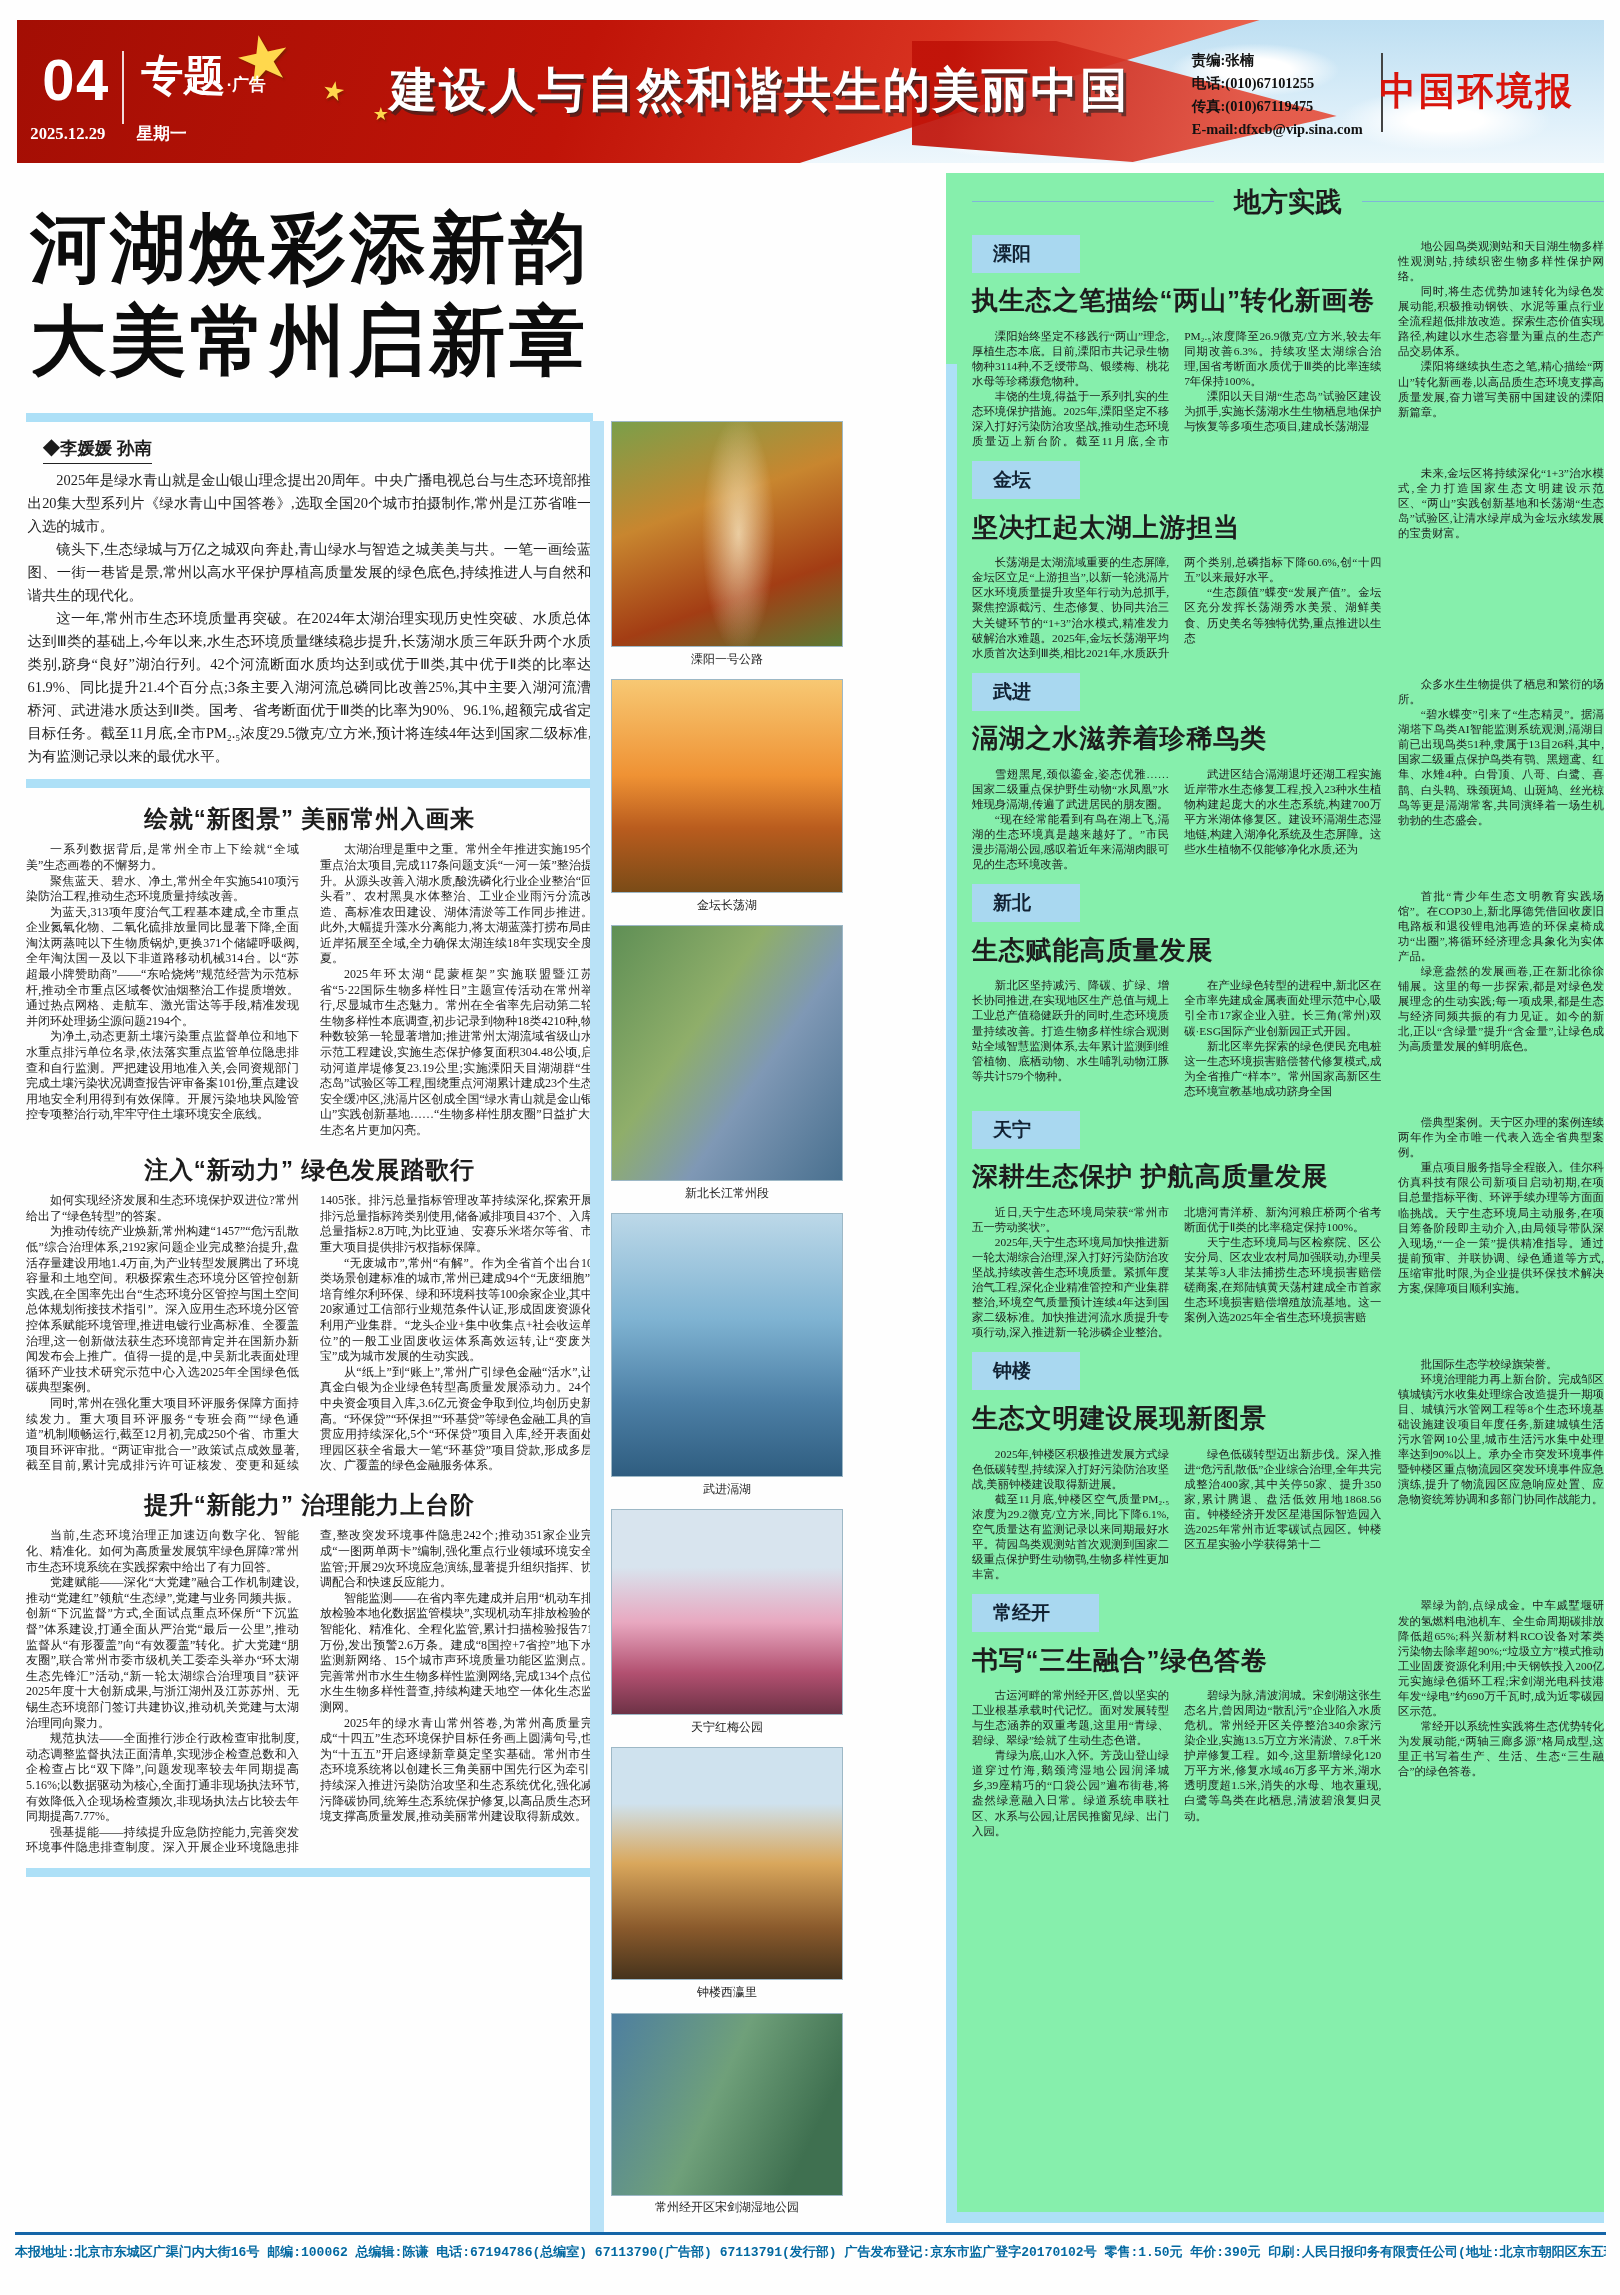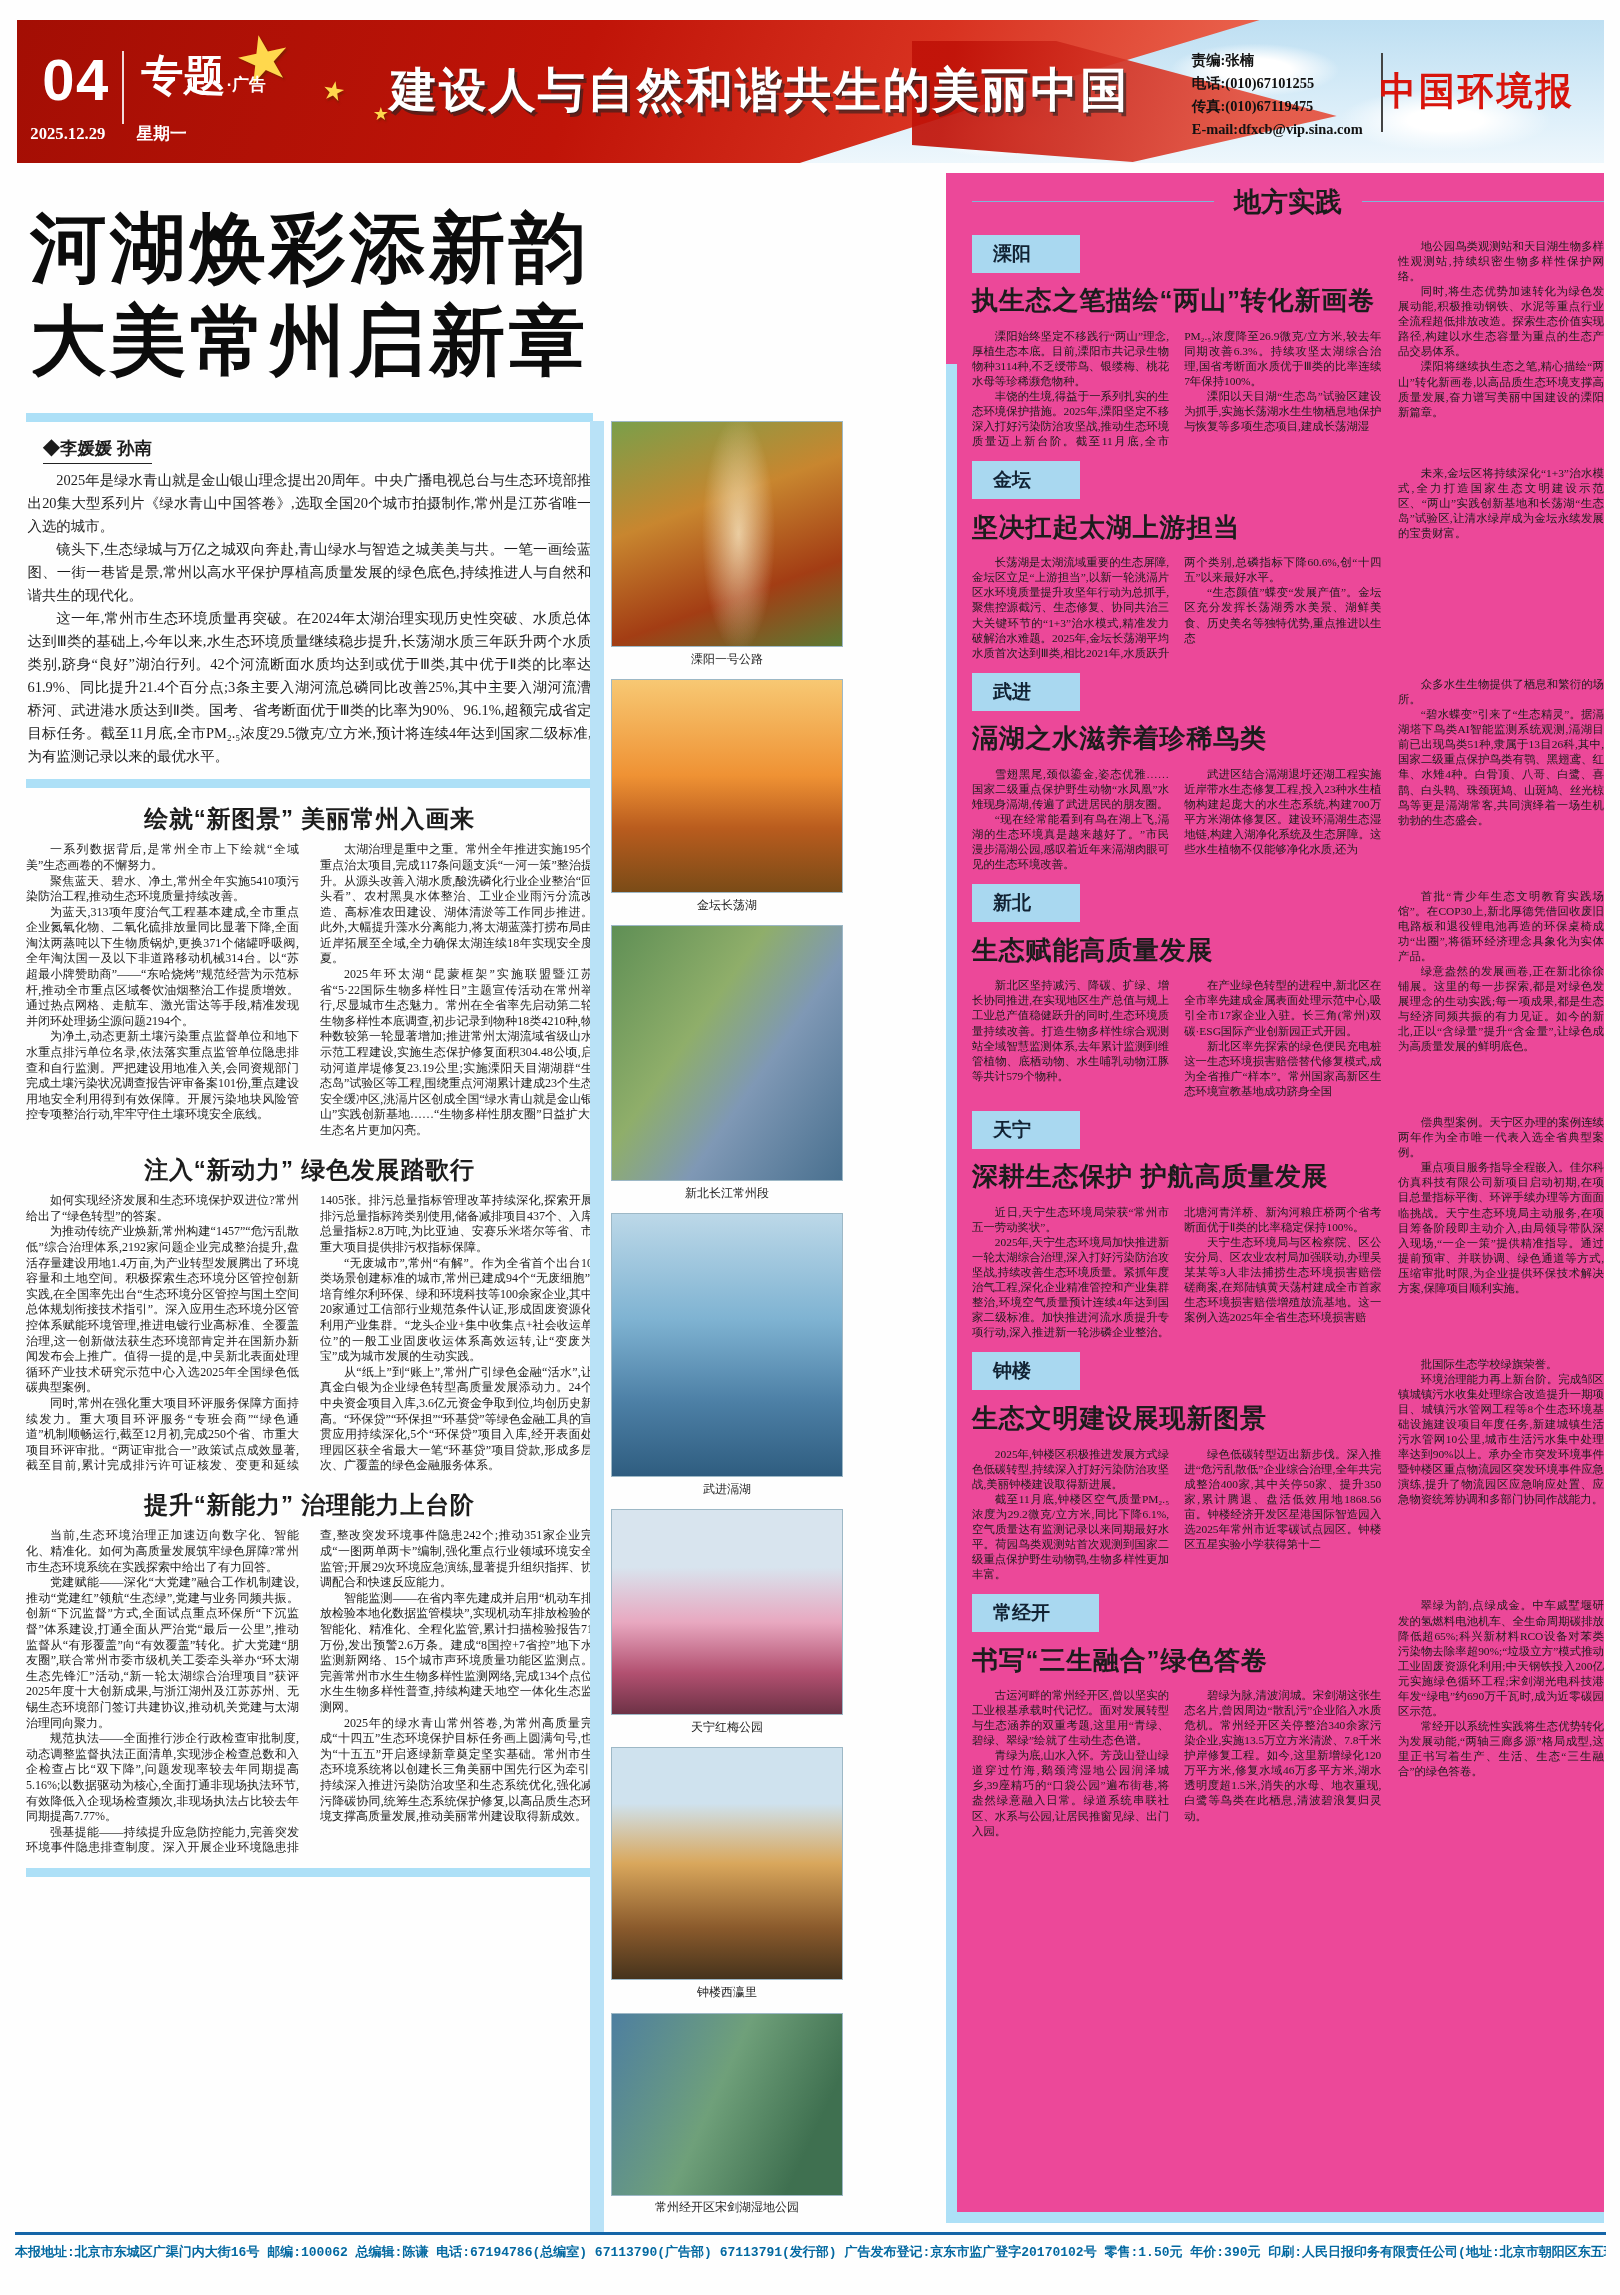--- a/index.html
+++ b/index.html
@@ -64,21 +64,21 @@
        radial-gradient(ellipse 61px 197px at 55% 50%,#d9d4c8 0%,rgba(0,0,0,0) 60%);background-blend-mode:overlay;}
   .ph2{height:214px;background:linear-gradient(180deg,#f7c873 0%,#ef9234 45%,#b95c1e 70%,#7a4b17 100%);}
   .ph3{height:264px;background:linear-gradient(180deg,#bcd8e8 0%,#7fb3d2 40%,#4c7fa5 72%,#2f5d80 100%);}
   .ph4{height:256px;background:linear-gradient(125deg,#5f8f55 0%,#8fae6a 38%,#7f98b5 62%,#49708f 100%);}
   .ph5{height:206px;background:linear-gradient(180deg,#d8e4ee 0%,#d8e4ee 28%,#e8a8c0 55%,#b25070 80%,#6d3246 100%);}
   .ph6{height:233px;background:linear-gradient(180deg,#cfe2ee 0%,#cfe2ee 24%,#d9a75c 50%,#8a5a2c 78%,#46331c 100%);}
   .ph7{height:183px;background:linear-gradient(115deg,#4e7fa0 0%,#6fa07a 45%,#3f7050 82%);}
   figcaption{padding:3.8px 0 6.8px;text-align:center;font-size:12px;color:#222;}
   
   .local-practice{position:absolute;left:946px;top:173px;width:658px;height:2050px;
-                  background:#ec4899;box-sizing:border-box;padding:0 0 0 26px;}
+                  background:#86efac;box-sizing:border-box;padding:0 0 0 26px;}
   .local-practice .left-rail{position:absolute;left:0;top:191px;bottom:7.6px;width:11.4px;background:#ade0f7;}
   .local-practice .bottom-rail{position:absolute;left:0;right:0;bottom:0;height:10.6px;background:#ade0f7;}
   .lp-title-row{display:flex;align-items:center;margin:10.6px 0 15px;}
   .lp-title-row:before,.lp-title-row:after{content:"";flex:1;height:1.5px;background:#7fb6d8;}
   .lp-title{padding:0 20px;font-family:"Liberation Sans",sans-serif;font-size:27px;font-weight:900;}
   .lp-section{display:grid;grid-template-columns:1fr 206px;column-gap:16.7px;margin-bottom:12px;}
   .lp-tag{display:inline-block;background:#a9d8f0;color:#123;font-family:"Liberation Sans",sans-serif;
           font-size:19px;font-weight:700;padding:6px 49px 6px 21px;margin-bottom:7.6px;}
   .lp-headline{margin:3px 0 10.6px;text-align:left;font-family:"Liberation Sans",sans-serif;
                font-size:26px;font-weight:900;letter-spacing:0.8px;}

